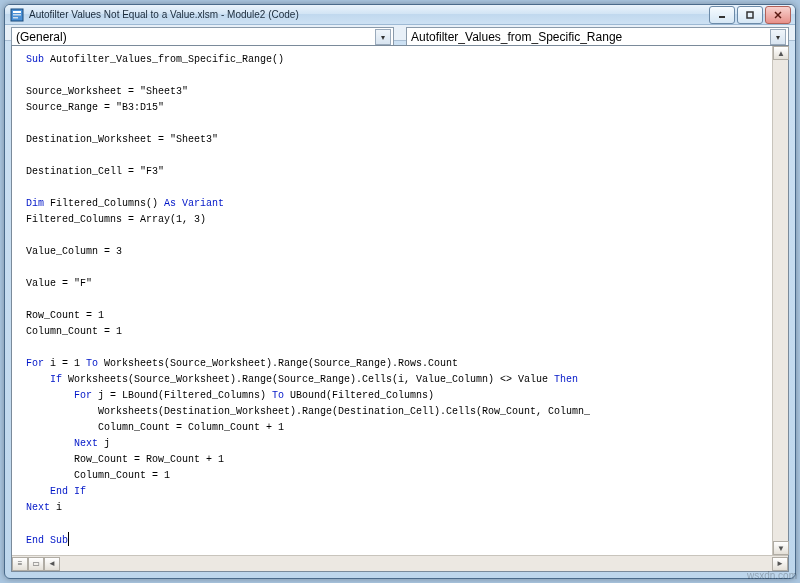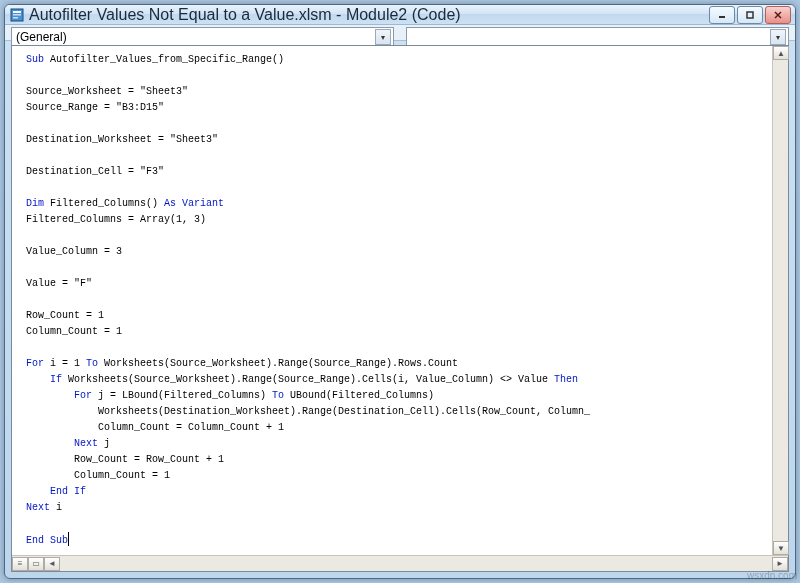--- a/index.html
+++ b/index.html
@@ -29,21 +29,21 @@
       align-items: center;
       padding: 0 4px;
       border-bottom: 1px solid #9db9d4;
     }
     .app-icon {
       width: 16px; height: 16px;
       margin-right: 4px;
       display: flex; align-items: center; justify-content: center;
     }
     .title-text {
-      font-size: 16px;
+      font-size: 10px;
       color: #1a2a3a;
       flex: 1;
       white-space: nowrap;
       overflow: hidden;
     }
     .win-buttons { display: flex; gap: 2px; }
     .win-btn {
       width: 26px; height: 18px;
       border: 1px solid #6b8aa8;
       border-radius: 3px;
@@ -175,20 +175,21 @@
         </div>
     </div>
   </div>
 
   <div class="dropdown-bar">
     <div class="dropdown">
       <span>(General)</span>
       <span class="chev">▾</span>
     </div>
     <div class="dropdown">
+      <span>Autofilter_Values_from_Specific_Range</span>
       <span class="chev">▾</span>
     </div>
   </div>
 
   <div class="code-frame">
     <div class="code-area"><span class="kw">Sub</span><span> Autofilter_Values_from_Specific_Range()</span>
 
 <span>Source_Worksheet = "Sheet3"</span>
 <span>Source_Range = "B3:D15"</span>
 

